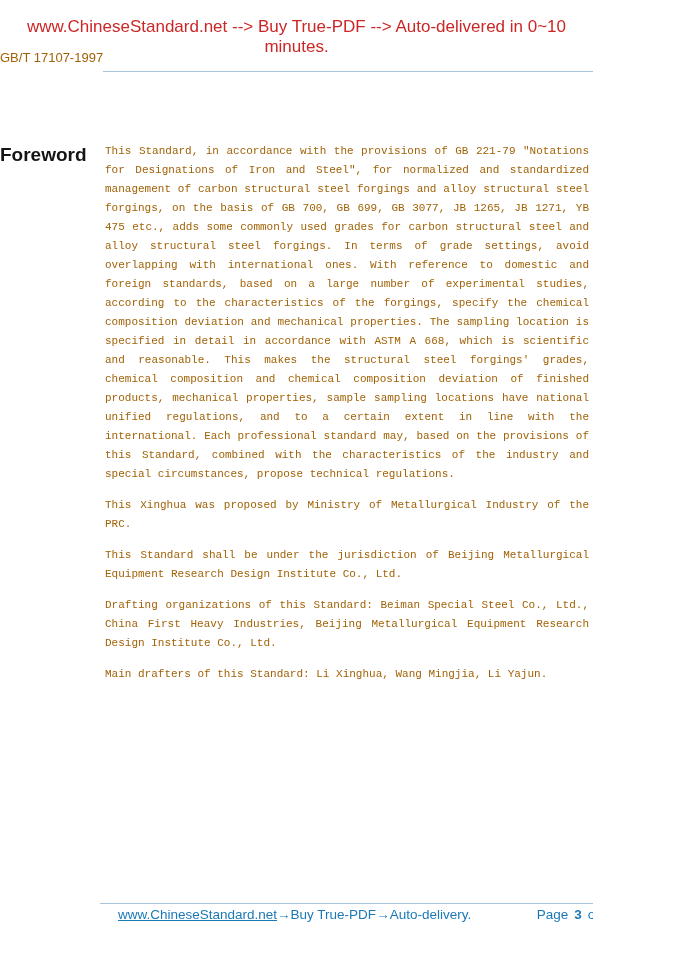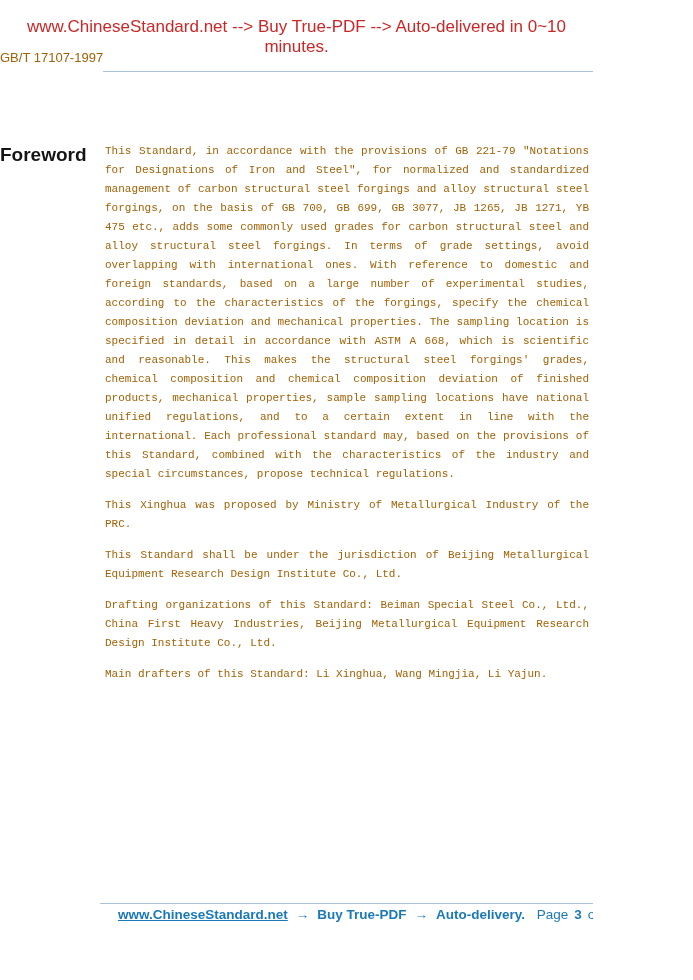--- a/index.html
+++ b/index.html
@@ -79,23 +79,22 @@
     left: 118px;
     width: 502px;
     display: flex;
     justify-content: space-between;
     align-items: baseline;
     font-size: 13.5px;
     color: #1b79b7;
   }
   .footer-left {
     display: inline-flex;
-    gap: 8px;
+    gap: 0;
     align-items: flex-start;
-    font-weight: bold;
   }
   .footer-right {
     display: inline-flex;
     gap: 6px;
     align-items: baseline;
   }
   .footer-link {
     color: #1b79b7;
     text-decoration: underline;
     cursor: pointer;

